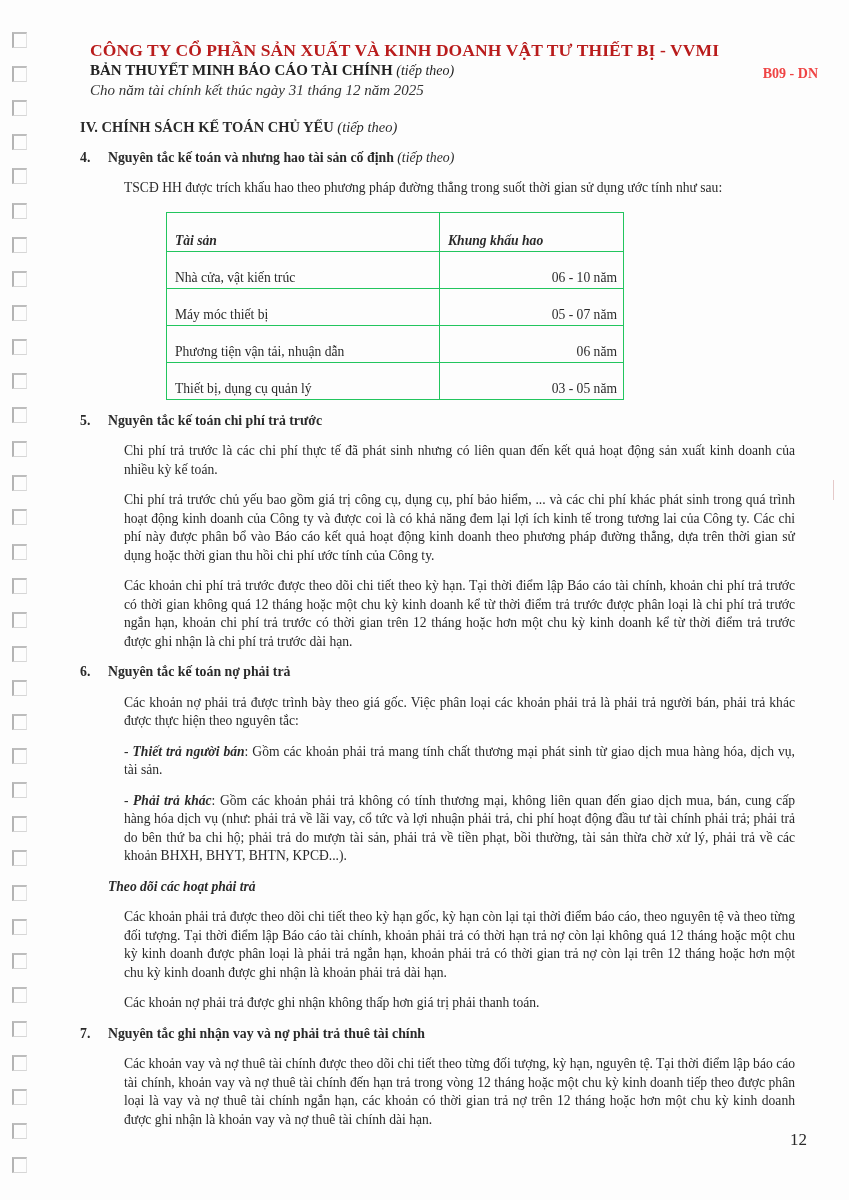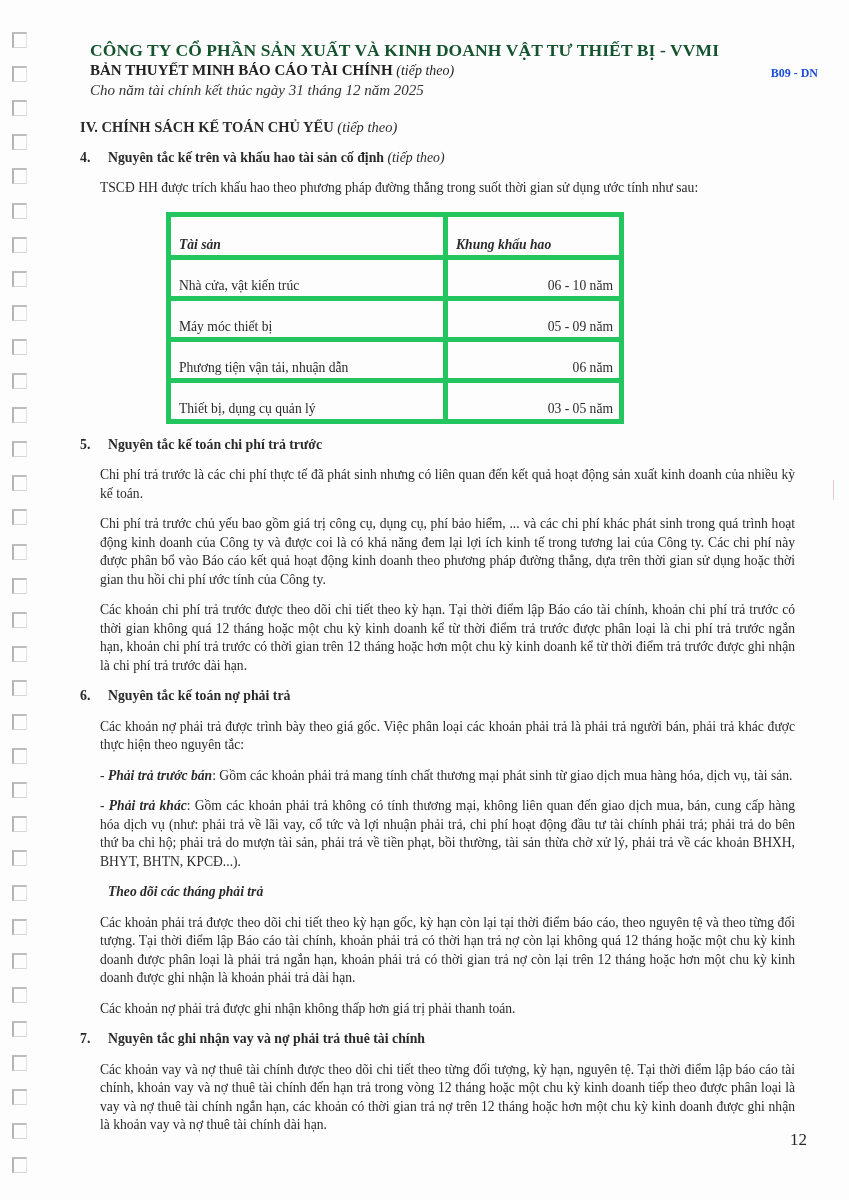--- a/index.html
+++ b/index.html
@@ -7,35 +7,35 @@
       width: 849px; height: 1200px; background: #fdfdfd; position: relative; overflow: hidden;
       font-family: "Liberation Serif", "DejaVu Serif", serif; color: #2a2a2a;
     }
     .binder { position: absolute; left: 10px; top: 0; width: 20px; height: 1200px; }
     .binder .sq {
       position: absolute; left: 2px; width: 12px; height: 13px;
       border-left: 2px solid #b4b4b4; border-top: 2px solid #bdbdbd;
       border-bottom: 1px solid #d6d6d6; border-right: 1px solid #e2e2e2;
     }
     .hdr { position: absolute; left: 90px; top: 40px; width: 700px; }
-    .hdr .company { font-weight: bold; font-size: 17.5px; letter-spacing: 0.1px; line-height: 20px; color: #14532d; }
+    .hdr .company { font-weight: bold; font-size: 17.5px; letter-spacing: 0.1px; line-height: 20px; color: #b91c1c; }
     .hdr .title { font-weight: bold; font-size: 15px; line-height: 20px; color: #222; }
     .hdr .title i { font-weight: normal; font-style: italic; font-size: 14px; }
     .hdr .period { font-style: italic; font-size: 15px; line-height: 18px; color: #333; }
-    .hdr .code { position: absolute; right: -28px; top: 26px; font-weight: bold; font-size: 12px; color: #1d4ed8; }
+    .hdr .code { position: absolute; right: -28px; top: 26px; font-weight: bold; font-size: 14px; color: #ef4444; }
     .content { position: absolute; left: 80px; top: 118px; width: 715px; font-size: 13.6px; line-height: 18.5px; }
     .h1 { font-weight: bold; font-size: 14.5px; margin: 0 0 12px 0; }
     .h1 i, .h2 i { font-weight: normal; font-style: italic; }
     .h2 { font-weight: bold; font-size: 13.8px; margin: 0 0 12px 0; display: flex; }
     .h2 .num { width: 28px; flex: none; }
-    .para { margin: 0 0 12px 20px; text-align: justify; }
+    .para { margin: 0 0 12px 44px; text-align: justify; }
     .subh { margin: 0 0 12px 28px; font-weight: bold; font-style: italic; }
     .para b i, .para i b { font-weight: bold; font-style: italic; }
     table.dep { margin: 14px 0 12px 86px; border-collapse: collapse; width: 458px; font-size: 13.6px; }
-    table.dep td, table.dep th { border: 5px solid #22c55e; height: 30px; padding: 6px 6px 0 8px; vertical-align: bottom; }
+    table.dep td, table.dep th { border: 1px solid #22c55e; height: 30px; padding: 6px 6px 0 8px; vertical-align: bottom; }
     table.dep th { font-style: italic; font-weight: bold; text-align: left; height: 32px; }
     table.dep td.val { text-align: right; }
     table.dep .c1 { width: 258px; }
     .pageno { position: absolute; left: 790px; top: 1130px; font-size: 17px; }
     .scanmark { position: absolute; left: 833px; top: 480px; width: 1px; height: 20px; background: #e5c9c9; }
   </style>
 </head>
 <body>
 
 <div class="binder" id="binder">
@@ -87,36 +87,36 @@
 </div>
 
 <div class="content">
   <div class="h1">
     <span>IV. CHÍNH SÁCH KẾ TOÁN CHỦ YẾU</span>
     <i>(tiếp theo)</i>
   </div>
 
   <div class="h2">
     <span class="num">4.</span>
-    <span><span>Nguyên tắc kế trên và khấu hao tài sản cố định</span> <i>(tiếp theo)</i></span>
+    <span><span>Nguyên tắc kế toán và nhưng hao tài sản cố định</span> <i>(tiếp theo)</i></span>
   </div>
   <p class="para">TSCĐ HH được trích khấu hao theo phương pháp đường thẳng trong suốt thời gian sử dụng ước tính như sau:</p>
   <table class="dep">
     <tbody>
         <tr>
       <th class="c1">Tài sản</th>
       <th>Khung khấu hao</th>
     </tr>
     <tr>
       <td>Nhà cửa, vật kiến trúc</td>
       <td class="val">06 - 10 năm</td>
     </tr>
     <tr>
       <td>Máy móc thiết bị</td>
-      <td class="val">05 - 09 năm</td>
+      <td class="val">05 - 07 năm</td>
     </tr>
     <tr>
       <td>Phương tiện vận tải, nhuận dẫn</td>
       <td class="val">06 năm</td>
     </tr>
     <tr>
       <td>Thiết bị, dụng cụ quản lý</td>
       <td class="val">03 - 05 năm</td>
     </tr>
   </tbody>
@@ -128,23 +128,23 @@
   </div>
   <p class="para">Chi phí trả trước là các chi phí thực tế đã phát sinh nhưng có liên quan đến kết quả hoạt động sản xuất kinh doanh của nhiều kỳ kế toán.</p>
   <p class="para">Chi phí trả trước chủ yếu bao gồm giá trị công cụ, dụng cụ, phí bảo hiểm, ... và các chi phí khác phát sinh trong quá trình hoạt động kinh doanh của Công ty và được coi là có khả năng đem lại lợi ích kinh tế trong tương lai của Công ty. Các chi phí này được phân bổ vào Báo cáo kết quả hoạt động kinh doanh theo phương pháp đường thẳng, dựa trên thời gian sử dụng hoặc thời gian thu hồi chi phí ước tính của Công ty.</p>
   <p class="para">Các khoản chi phí trả trước được theo dõi chi tiết theo kỳ hạn. Tại thời điểm lập Báo cáo tài chính, khoản chi phí trả trước có thời gian không quá 12 tháng hoặc một chu kỳ kinh doanh kể từ thời điểm trả trước được phân loại là chi phí trả trước ngắn hạn, khoản chi phí trả trước có thời gian trên 12 tháng hoặc hơn một chu kỳ kinh doanh kể từ thời điểm trả trước được ghi nhận là chi phí trả trước dài hạn.</p>
 
   <div class="h2">
     <span class="num">6.</span>
     <span>Nguyên tắc kế toán nợ phải trả</span>
   </div>
   <p class="para">Các khoản nợ phải trả được trình bày theo giá gốc. Việc phân loại các khoản phải trả là phải trả người bán, phải trả khác được thực hiện theo nguyên tắc:</p>
-  <p class="para"><span>- </span><b><i>Phải trả trước bán</i></b><span>: Gồm các khoản phải trả mang tính chất thương mại phát sinh từ giao dịch mua hàng hóa, dịch vụ, tài sản.</span></p>
+  <p class="para"><span>- </span><b><i>Thiết trả người bán</i></b><span>: Gồm các khoản phải trả mang tính chất thương mại phát sinh từ giao dịch mua hàng hóa, dịch vụ, tài sản.</span></p>
   <p class="para"><span>- </span><b><i>Phải trả khác</i></b><span>: Gồm các khoản phải trả không có tính thương mại, không liên quan đến giao dịch mua, bán, cung cấp hàng hóa dịch vụ (như: phải trả về lãi vay, cổ tức và lợi nhuận phải trả, chi phí hoạt động đầu tư tài chính phải trả; phải trả do bên thứ ba chi hộ; phải trả do mượn tài sản, phải trả về tiền phạt, bồi thường, tài sản thừa chờ xử lý, phải trả về các khoản BHXH, BHYT, BHTN, KPCĐ...).</span></p>
-  <div class="subh">Theo dõi các tháng phải trả</div>
+  <div class="subh">Theo dõi các hoạt phải trả</div>
   <p class="para">Các khoản phải trả được theo dõi chi tiết theo kỳ hạn gốc, kỳ hạn còn lại tại thời điểm báo cáo, theo nguyên tệ và theo từng đối tượng. Tại thời điểm lập Báo cáo tài chính, khoản phải trả có thời hạn trả nợ còn lại không quá 12 tháng hoặc một chu kỳ kinh doanh được phân loại là phải trả ngắn hạn, khoản phải trả có thời gian trả nợ còn lại trên 12 tháng hoặc hơn một chu kỳ kinh doanh được ghi nhận là khoản phải trả dài hạn.</p>
   <p class="para">Các khoản nợ phải trả được ghi nhận không thấp hơn giá trị phải thanh toán.</p>
 
   <div class="h2">
     <span class="num">7.</span>
     <span>Nguyên tắc ghi nhận vay và nợ phải trả thuê tài chính</span>
   </div>
   <p class="para">Các khoản vay và nợ thuê tài chính được theo dõi chi tiết theo từng đối tượng, kỳ hạn, nguyên tệ. Tại thời điểm lập báo cáo tài chính, khoản vay và nợ thuê tài chính đến hạn trả trong vòng 12 tháng hoặc một chu kỳ kinh doanh tiếp theo được phân loại là vay và nợ thuê tài chính ngắn hạn, các khoản có thời gian trả nợ trên 12 tháng hoặc hơn một chu kỳ kinh doanh được ghi nhận là khoản vay và nợ thuê tài chính dài hạn.</p>
 </div>
 

